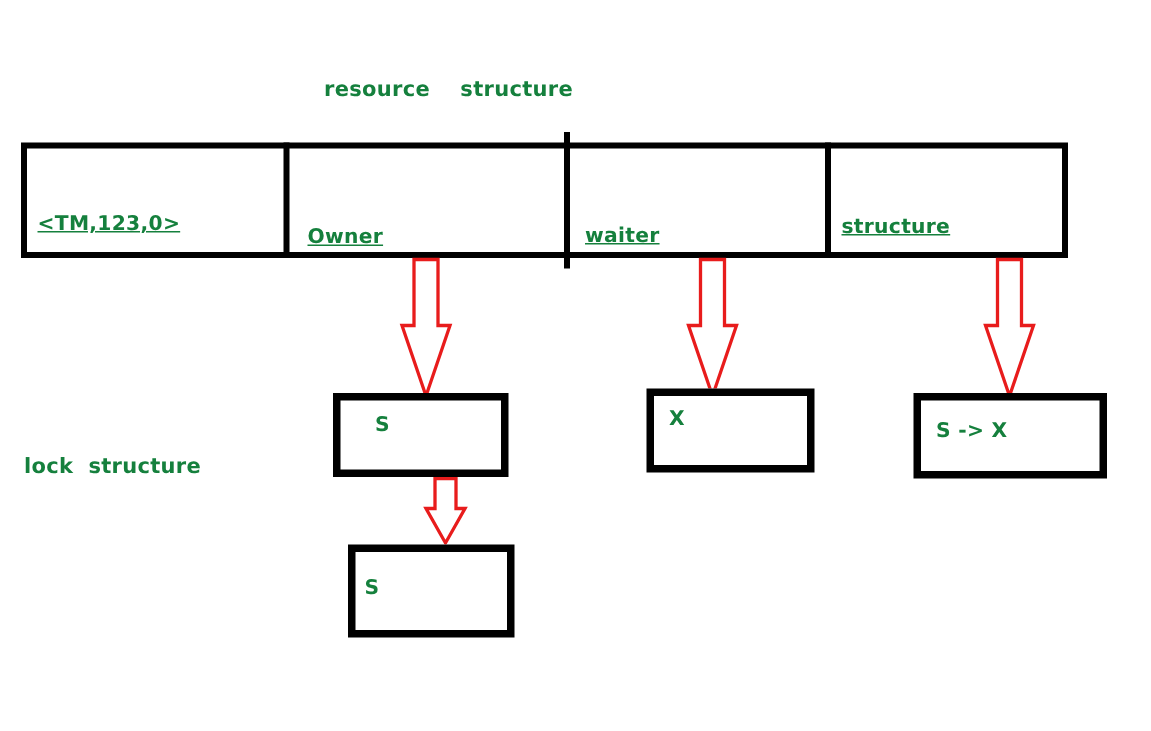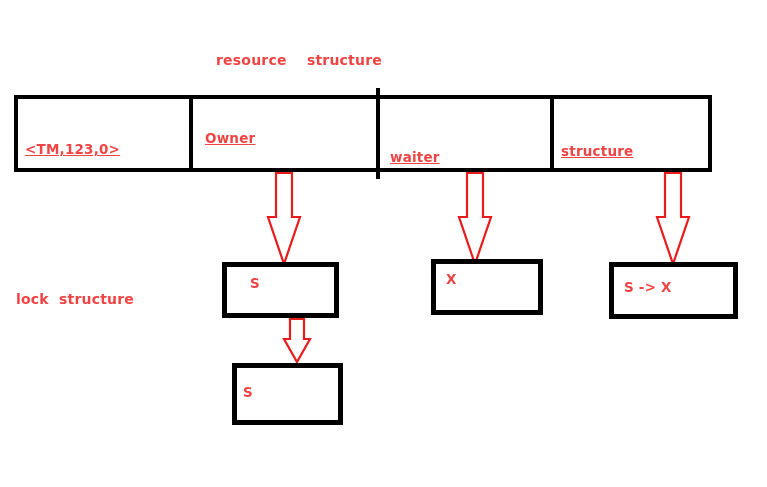--- a/index.html
+++ b/index.html
@@ -12,37 +12,37 @@
   }
   #canvas {
     position: relative;
     width: 767px;
     height: 487px;
     background: #ffffff;
     overflow: hidden;
   }
   .lbl {
     position: absolute;
-    color: #ef4444;
+    color: #15803d;
     font-weight: bold;
     font-size: 13.5px;
     white-space: pre;
     line-height: 1;
     letter-spacing: 0.2px;
   }
   
   #title-resource-structure {
     left: 216px;
     top: 53px;
     font-size: 14px;
   }
   
   #title-lock-structure {
     left: 16px;
-    top: 292px;
+    top: 304px;
     font-size: 14px;
   }
   
   #resource-table {
     position: absolute;
     left: 14px;
     top: 95px;
     width: 698px;
     height: 77px;
     box-sizing: border-box;
@@ -61,21 +61,21 @@
   
   #divider-2 {
     left: 376px;
     top: 88px;
     height: 91px;
     width: 4px;
     background: #000000;
   }
   .cell-label { font-size: 13.5px; text-decoration: underline; }
   #cell-label-tm      { left: 25px;  top: 143px; }
-  #cell-label-owner   { left: 205px; top: 132px; }
+  #cell-label-owner   { left: 205px; top: 152px; }
   #cell-label-waiter  { left: 390px; top: 151px; text-align: right; }
   #cell-label-converter { left: 561px; top: 145px; }
 
   
   .lockbox {
     position: absolute;
     box-sizing: border-box;
     border: 5px solid #000000;
     background: #ffffff;
   }

